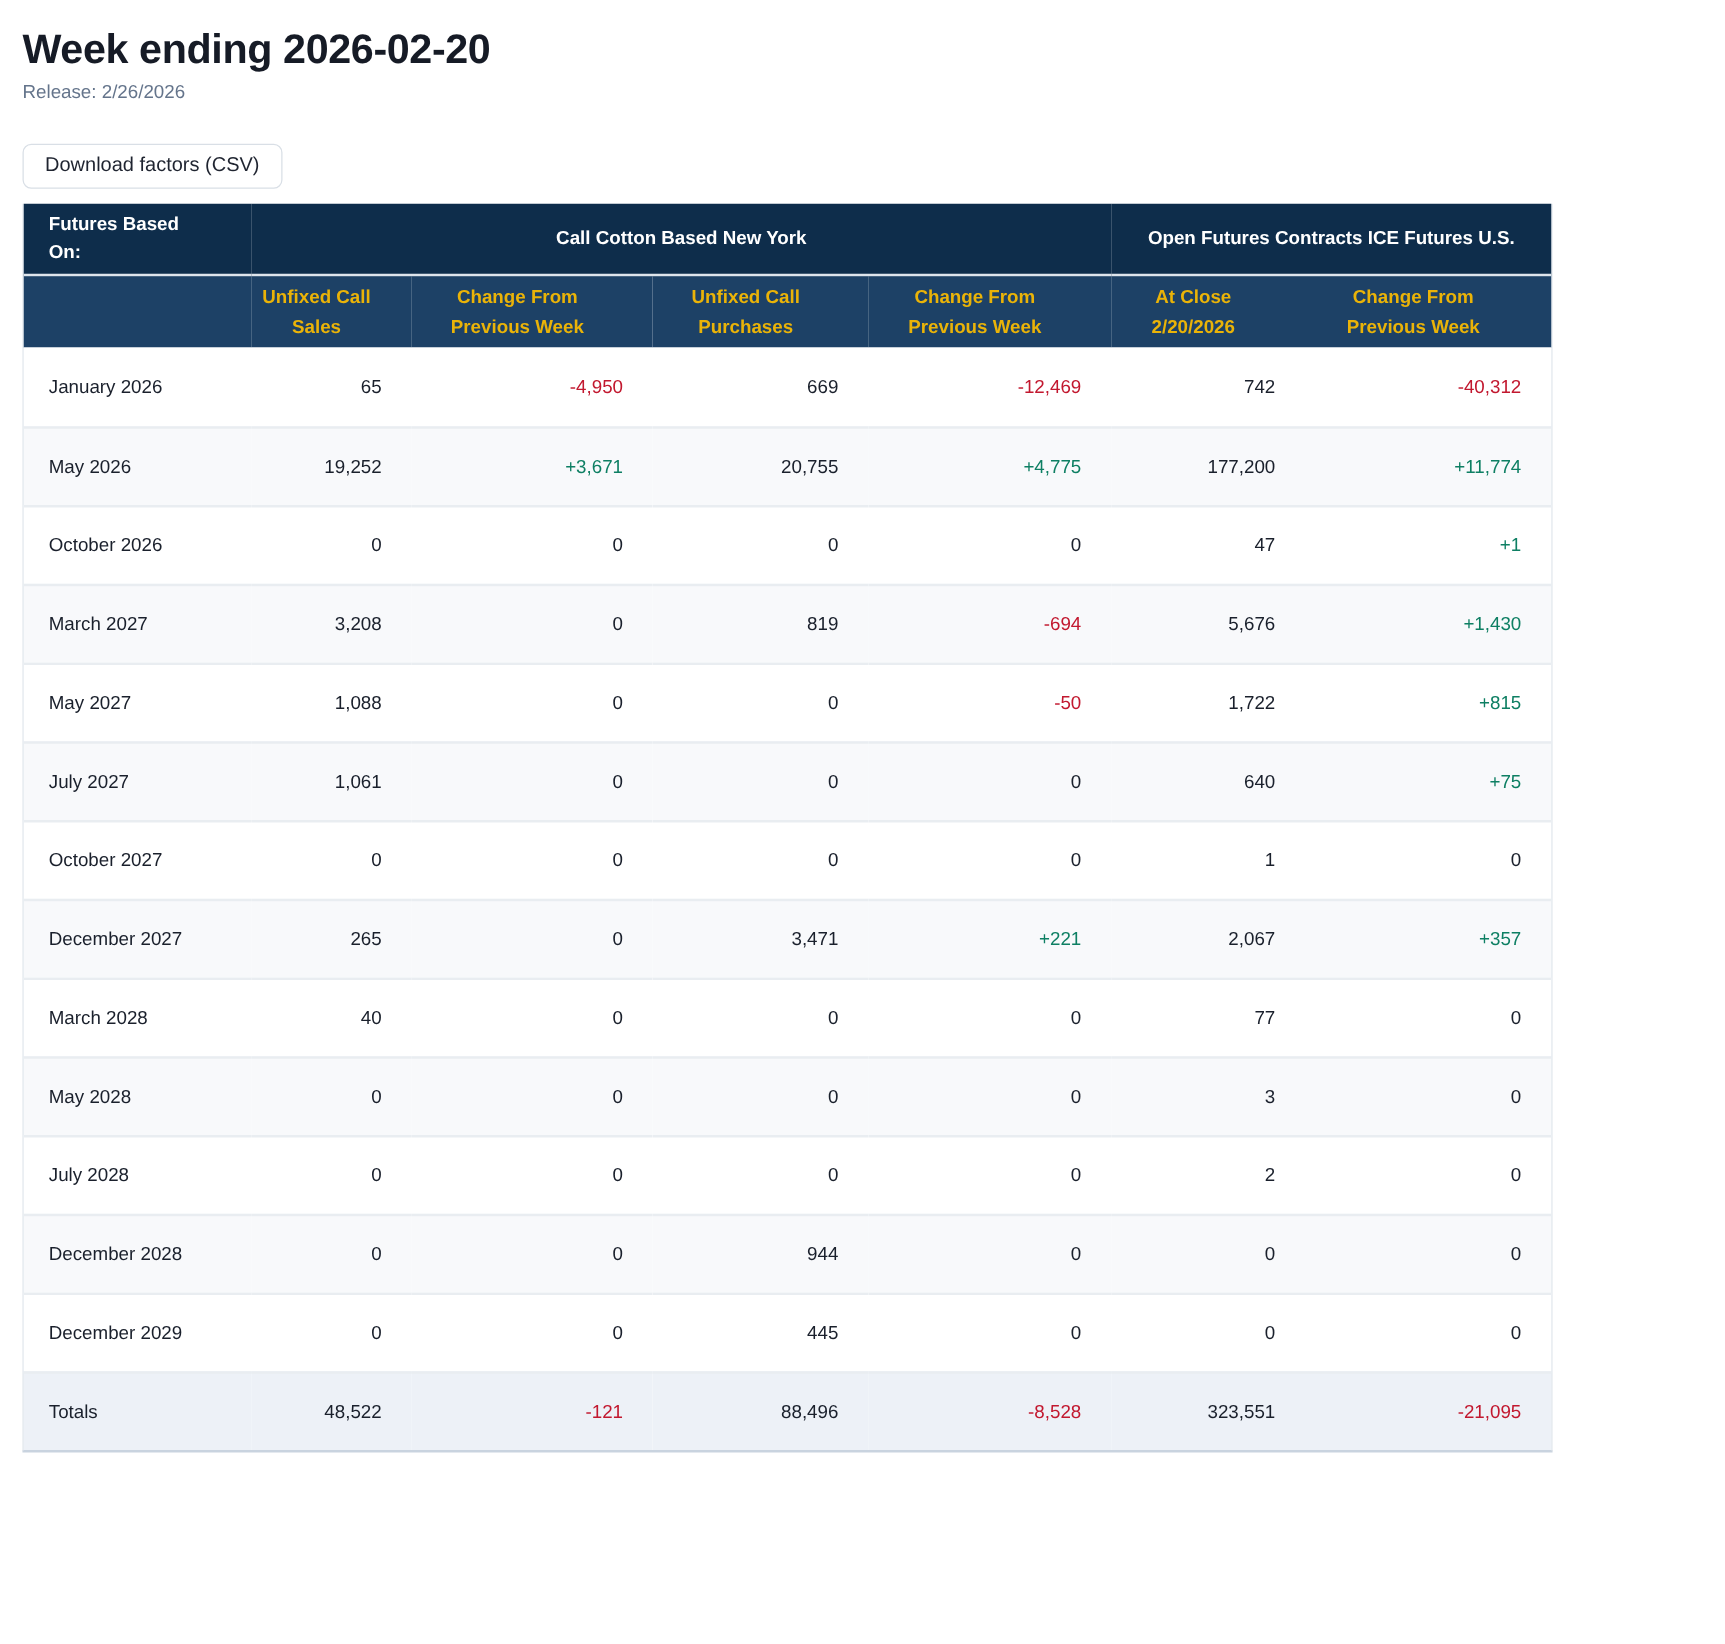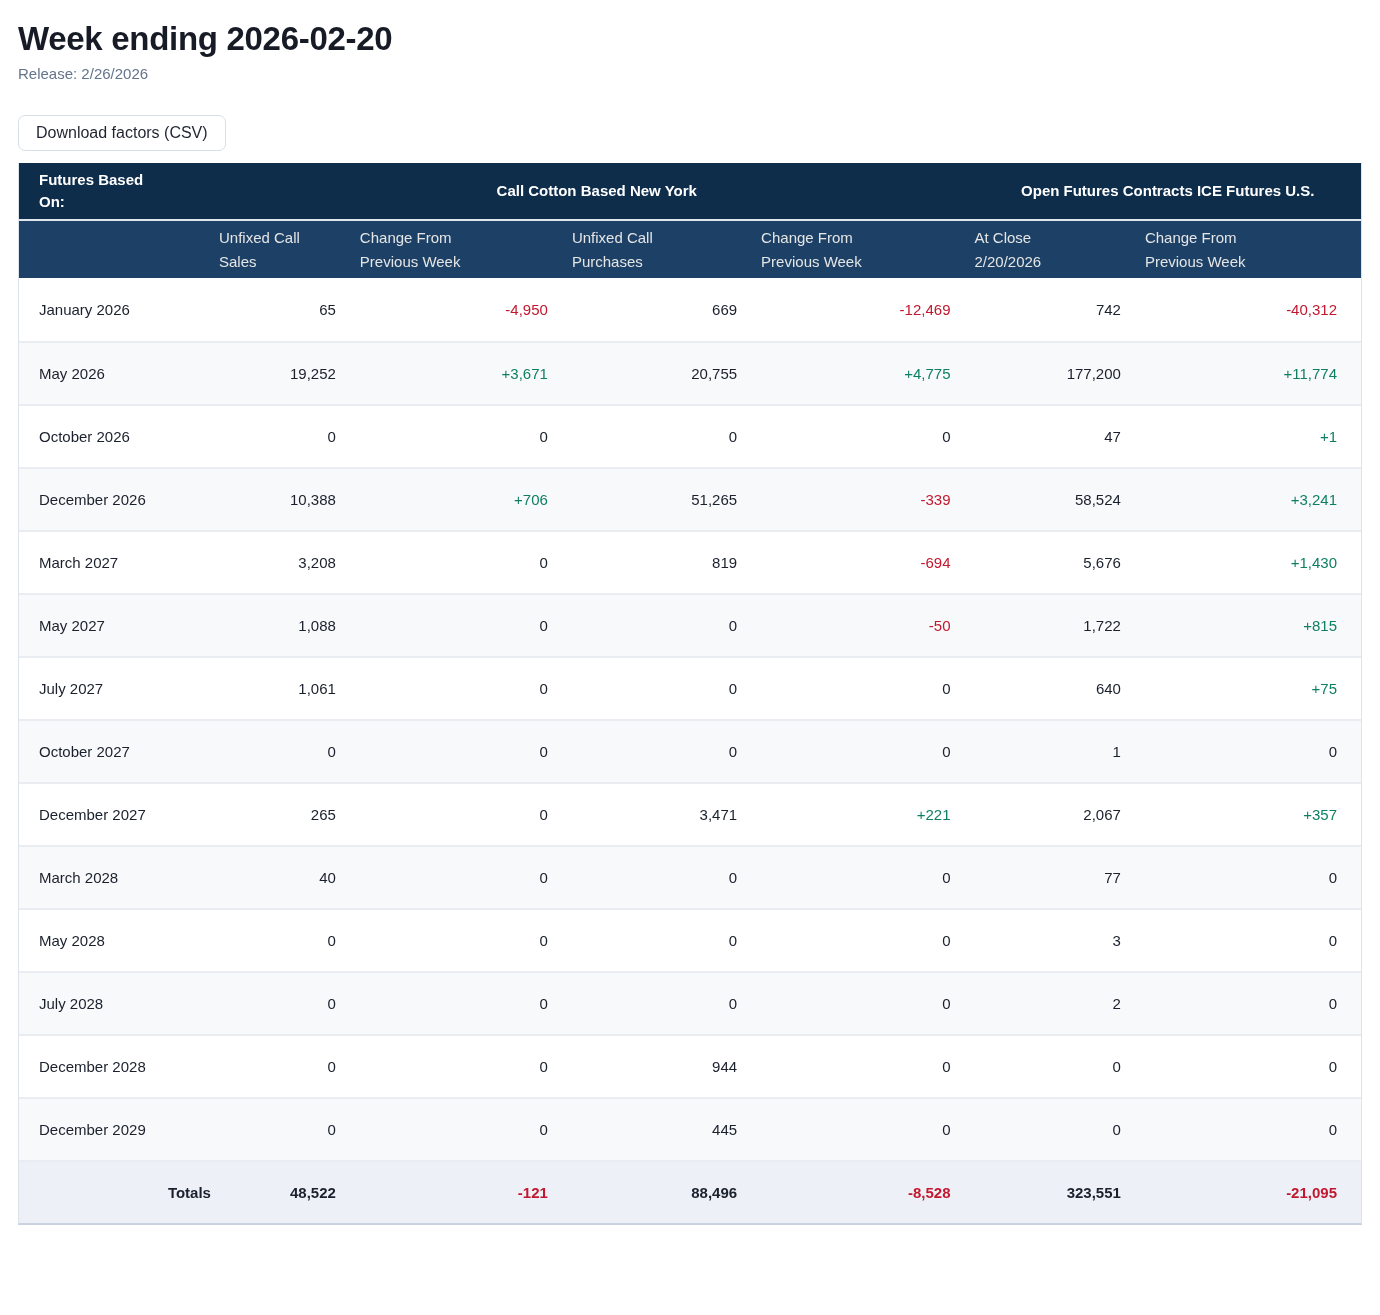--- a/index.html
+++ b/index.html
@@ -40,21 +40,21 @@
     border:1px solid #d9dfe6;
     border-radius:7px;
     padding:8px 17px;
     font-size:16px;
     font-family:Liberation Sans, sans-serif;
     color:#1f2430;
     cursor:pointer;
   }
   .futures-table{
     margin-top:12px;
-    width:1344px;
+    width:1224px;
     border-collapse:separate;
     border-spacing:0;
     table-layout:fixed;
     font-size:15px;
     border-left:1px solid var(--edge);
     border-right:1px solid var(--edge);
     border-bottom:2px solid #c9d3df;
   }
   .futures-table th,.futures-table td{
     vertical-align:middle;
@@ -67,26 +67,26 @@
     font-size:15px;
     height:58px;
     line-height:1.45;
     border-bottom:2px solid #dee5ec;
   }
   .group-row th.align-left{text-align:left;padding-left:20px;padding-right:10px;}
   .group-row th.align-center{text-align:center;}
   
   .sub-row th{
     background:var(--header-sub-bg);
-    color:#e5e5e5;
-    font-weight:400;
+    color:#eab308;
+    font-weight:700;
     font-size:15px;
     height:57px;
     line-height:1.6;
-    text-align:left;
+    text-align:center;
     padding-right:24px;
   }
   .sub-row th:first-child{padding-right:0;}
   
   .futures-table tbody td{
     height:63px;
     border-top:2px solid var(--line);
     padding-right:24px;
     text-align:right;
     color:var(--ink);
@@ -97,22 +97,21 @@
   .futures-table tbody td.row-label{
     text-align:left;
     padding-left:20px;
     padding-right:8px;
   }
   .futures-table tbody td.pos{color:var(--pos);}
   .futures-table tbody td.neg{color:var(--neg);}
   
   .futures-table tbody tr.totals-row td{
     background:var(--totals-bg);
-    font-weight:700;
-    text-align:right;
+    font-weight:400;
   }
 </style>
 </head>
 <body>
 
 <div class="page">
   <h1 class="page-title">Week ending 2026-02-20</h1>
   <p class="release">Release: 2/26/2026</p>
   <div>
     <button class="download-btn">Download factors (CSV)</button>
@@ -166,29 +165,20 @@
         <tr>
           <td class="row-label">October 2026</td>
           <td>0</td>
           <td>0</td>
           <td>0</td>
           <td>0</td>
           <td>47</td>
           <td class="pos">+1</td>
         </tr>
         <tr>
-          <td class="row-label">December 2026</td>
-          <td>10,388</td>
-          <td class="pos">+706</td>
-          <td>51,265</td>
-          <td class="neg">-339</td>
-          <td>58,524</td>
-          <td class="pos">+3,241</td>
-        </tr>
-        <tr>
           <td class="row-label">March 2027</td>
           <td>3,208</td>
           <td>0</td>
           <td>819</td>
           <td class="neg">-694</td>
           <td>5,676</td>
           <td class="pos">+1,430</td>
         </tr>
         <tr>
           <td class="row-label">May 2027</td>

